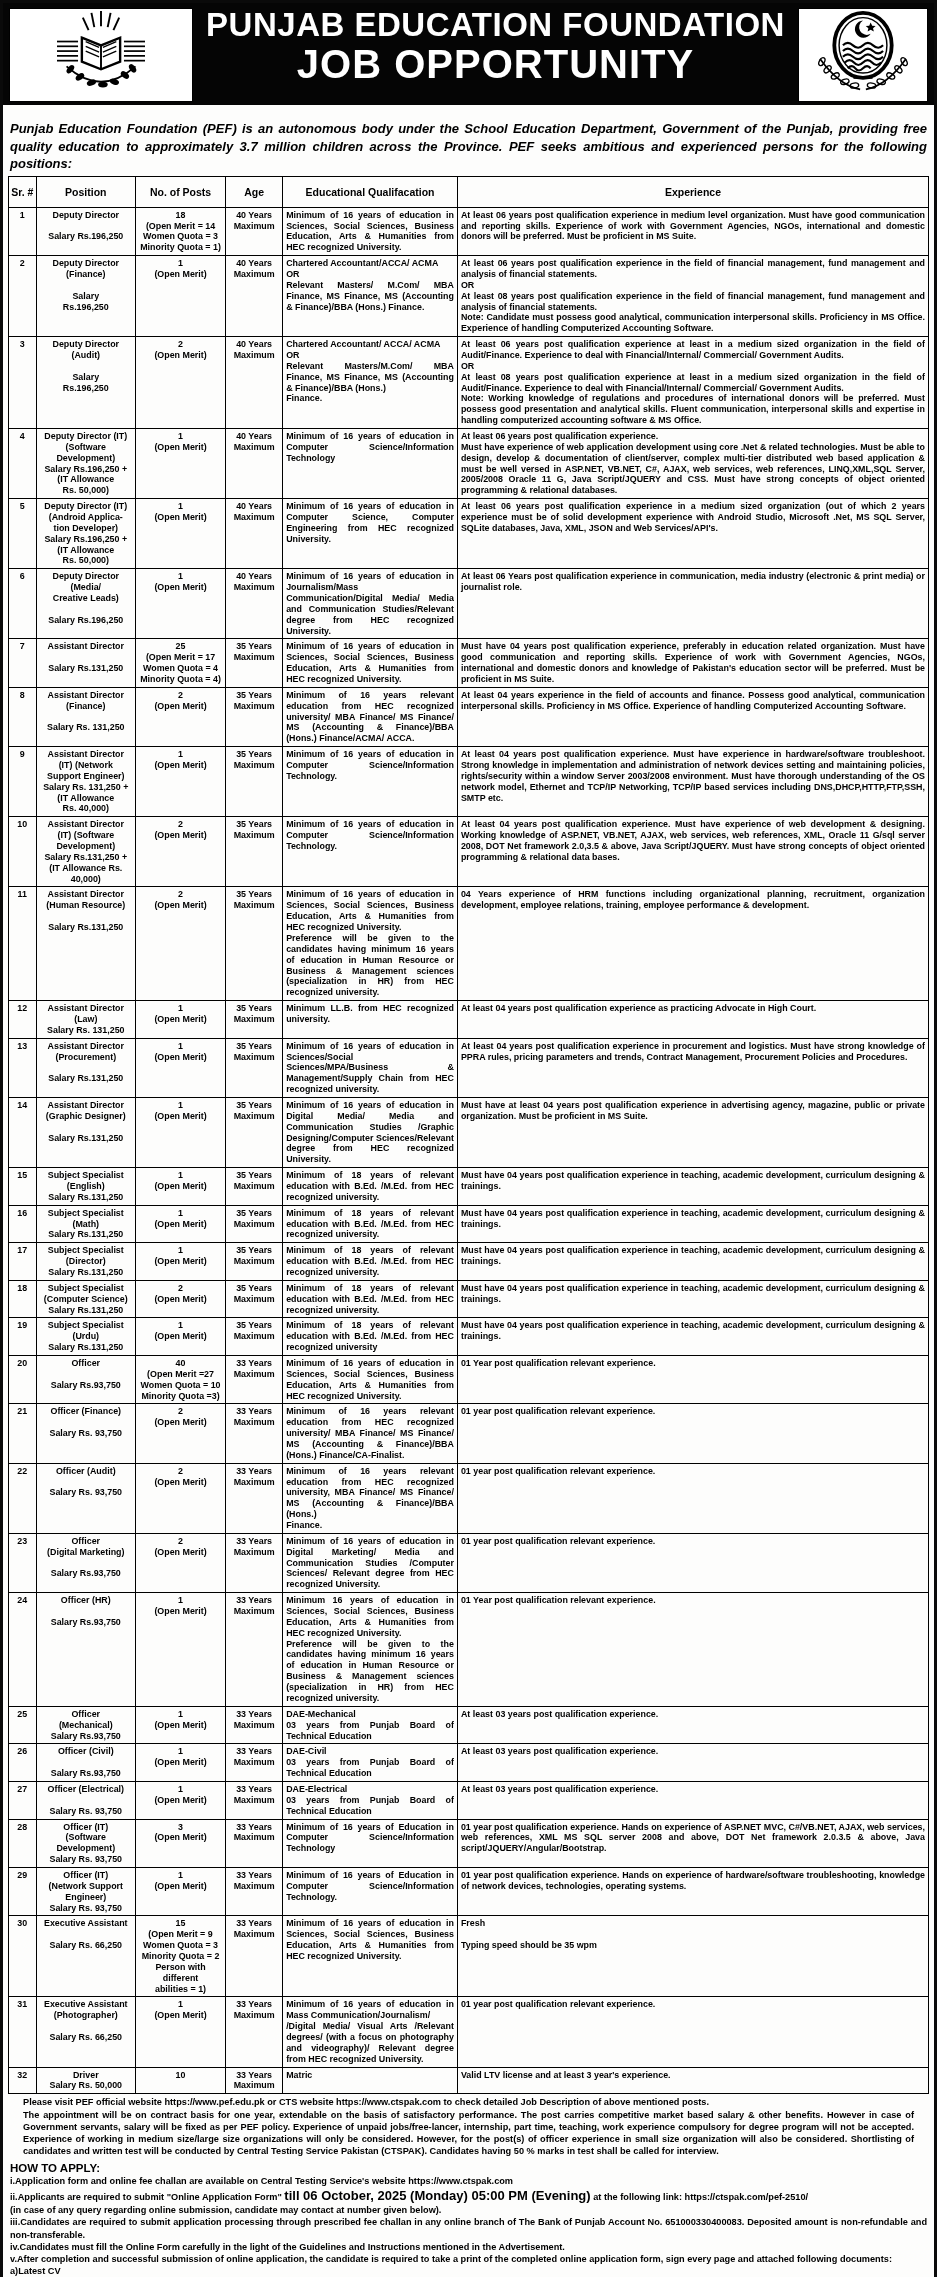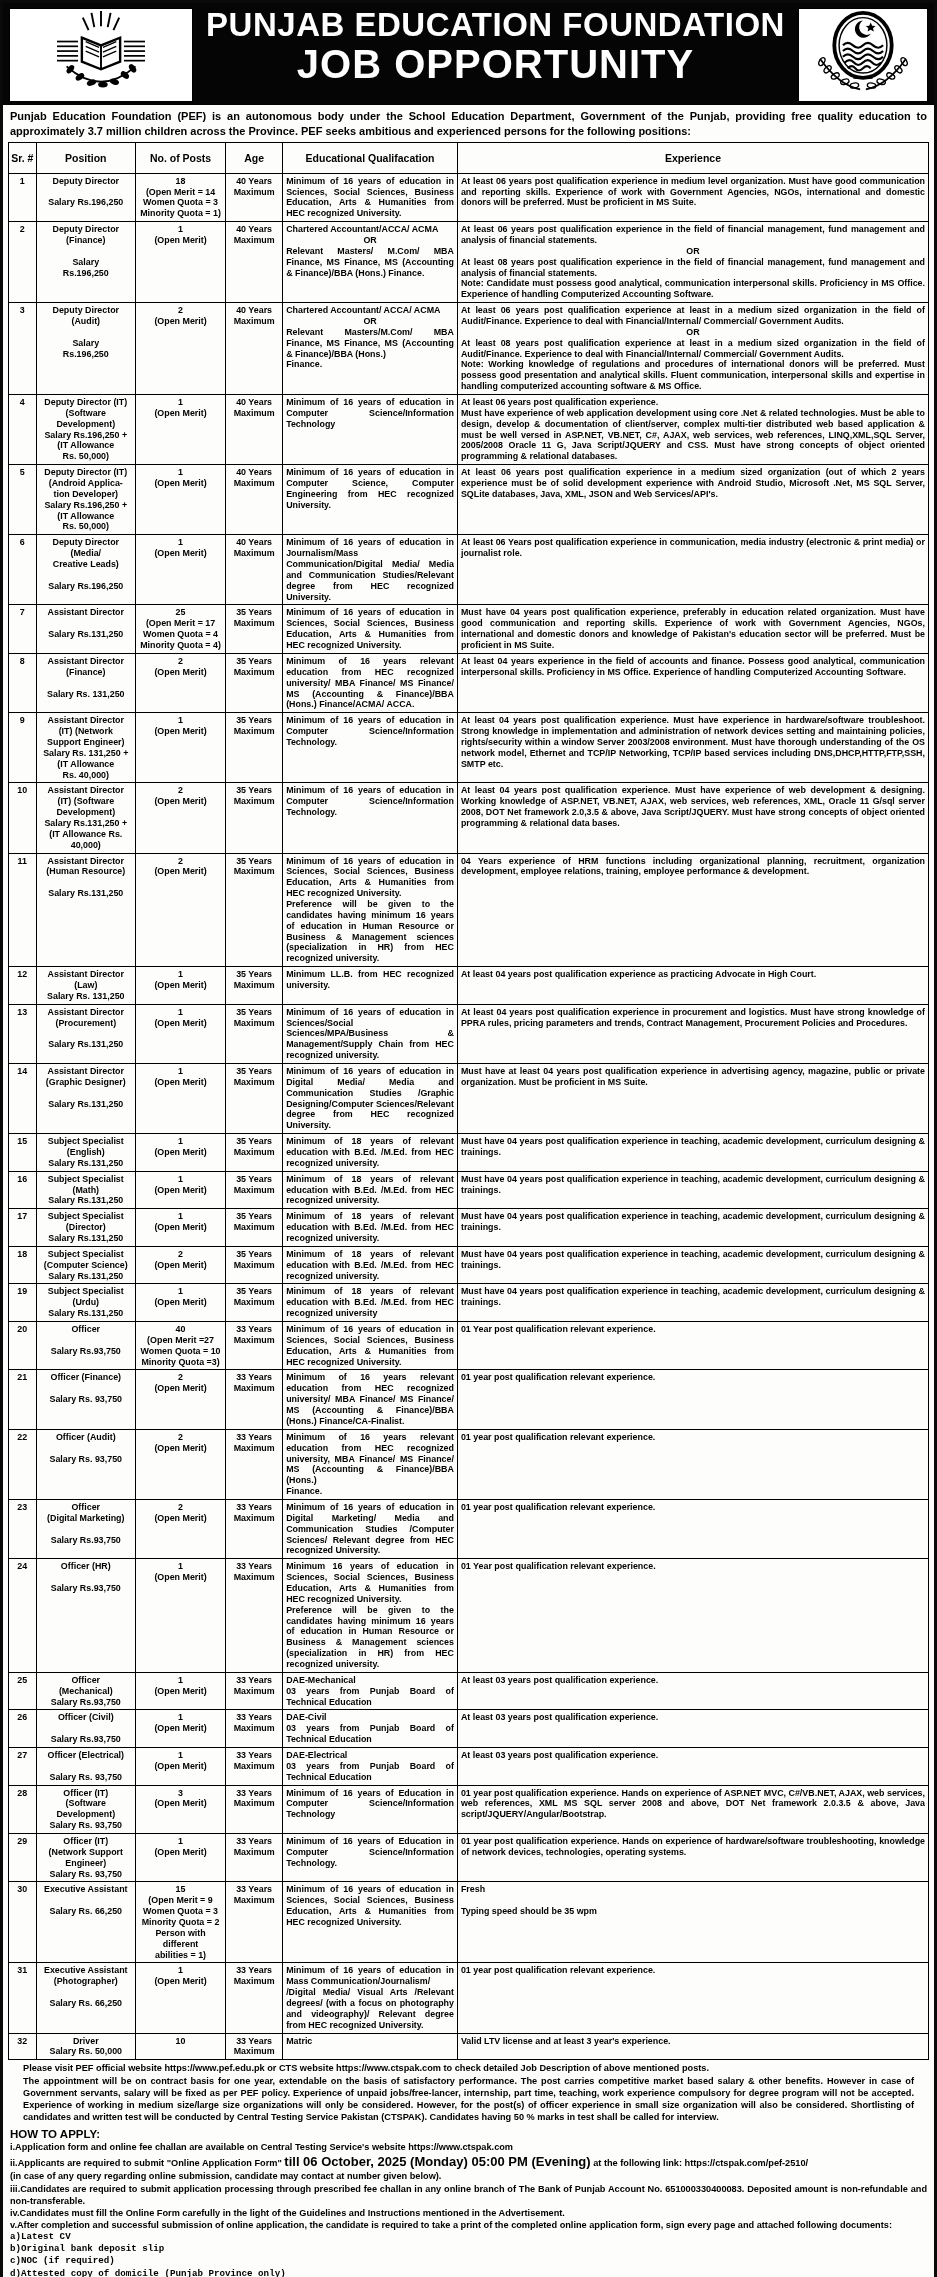--- a/index.html
+++ b/index.html
@@ -8,41 +8,41 @@
         position:relative;display:flex;flex-direction:column;}
   
   .masthead{background:#050505;display:flex;align-items:flex-start;height:102px;padding:5px 6px;box-sizing:border-box;gap:6px;}
   .logo-box{background:#fff;border:1px solid #000;display:flex;align-items:center;justify-content:center;}
   .logo-box.left{width:182px;}
   .logo-box.right{width:128px;}
   .masthead-titles{flex:1;display:flex;flex-direction:column;justify-content:center;text-align:center;color:#fff;line-height:1.05;}
   .masthead-titles .t1{font-size:33px;font-weight:bold;letter-spacing:.5px;}
   .masthead-titles .t2{font-size:40px;font-weight:bold;letter-spacing:1px;}
   
-  .intro{font-size:11px;font-weight:bold;line-height:1.35;padding:4px 7px 3px;text-align:justify;}
+  .intro{font-size:13px;font-weight:bold;line-height:1.35;padding:15px 7px 3px;text-align:justify;font-style:italic;}
   
   .tbl-wrap{padding:0 5px;}
   table.positions{width:100%;border-collapse:collapse;table-layout:fixed;}
   table.positions th,table.positions td{border:1.6px solid #000;vertical-align:top;padding:2px 3px;box-sizing:border-box;}
   table.positions th{font-size:10.5px;font-weight:bold;text-align:center;padding:9px 2px;}
   table.positions td{font-size:8.9px;font-weight:bold;line-height:1.22;}
   col.c-sr{width:3.0%;} col.c-pos{width:10.8%;} col.c-posts{width:9.8%;}
   col.c-age{width:6.2%;} col.c-qual{width:19.0%;} col.c-exp{width:51.2%;}
   td.cell-sr{text-align:center;}
   td.cell-position,td.cell-posts,td.cell-age{text-align:center;}
   td.cell-qual,td.cell-exp{text-align:justify;}
-  td div.or{text-align:center;font-weight:bold;}
+  td div.or{text-align:left;font-weight:bold;}
   
   .notes{font-size:9.2px;font-weight:bold;line-height:1.3;padding:3px 20px 0;text-align:justify;}
   .notes p{margin:0 0 1px;}
   .hta{padding:1px 7px 0;}
   .hta-heading{font-size:11.5px;font-weight:bold;margin:2px 0 1px;}
   .hta-item{font-size:9.2px;font-weight:bold;line-height:1.32;text-align:justify;}
   .hta-item .big{font-size:13px;}
-  .docs div{font-size:9.2px;font-weight:bold;line-height:1.32;font-family:Liberation Mono, monospace;}
+  .docs div{font-size:9.2px;font-weight:bold;line-height:1.32;}
 </style>
 </head>
 <body>
 
 <div class="page">
 
   <div class="masthead">
     <div class="logo-box left">
       <span>
         <svg width="96" height="88" viewBox="0 0 100 92">

